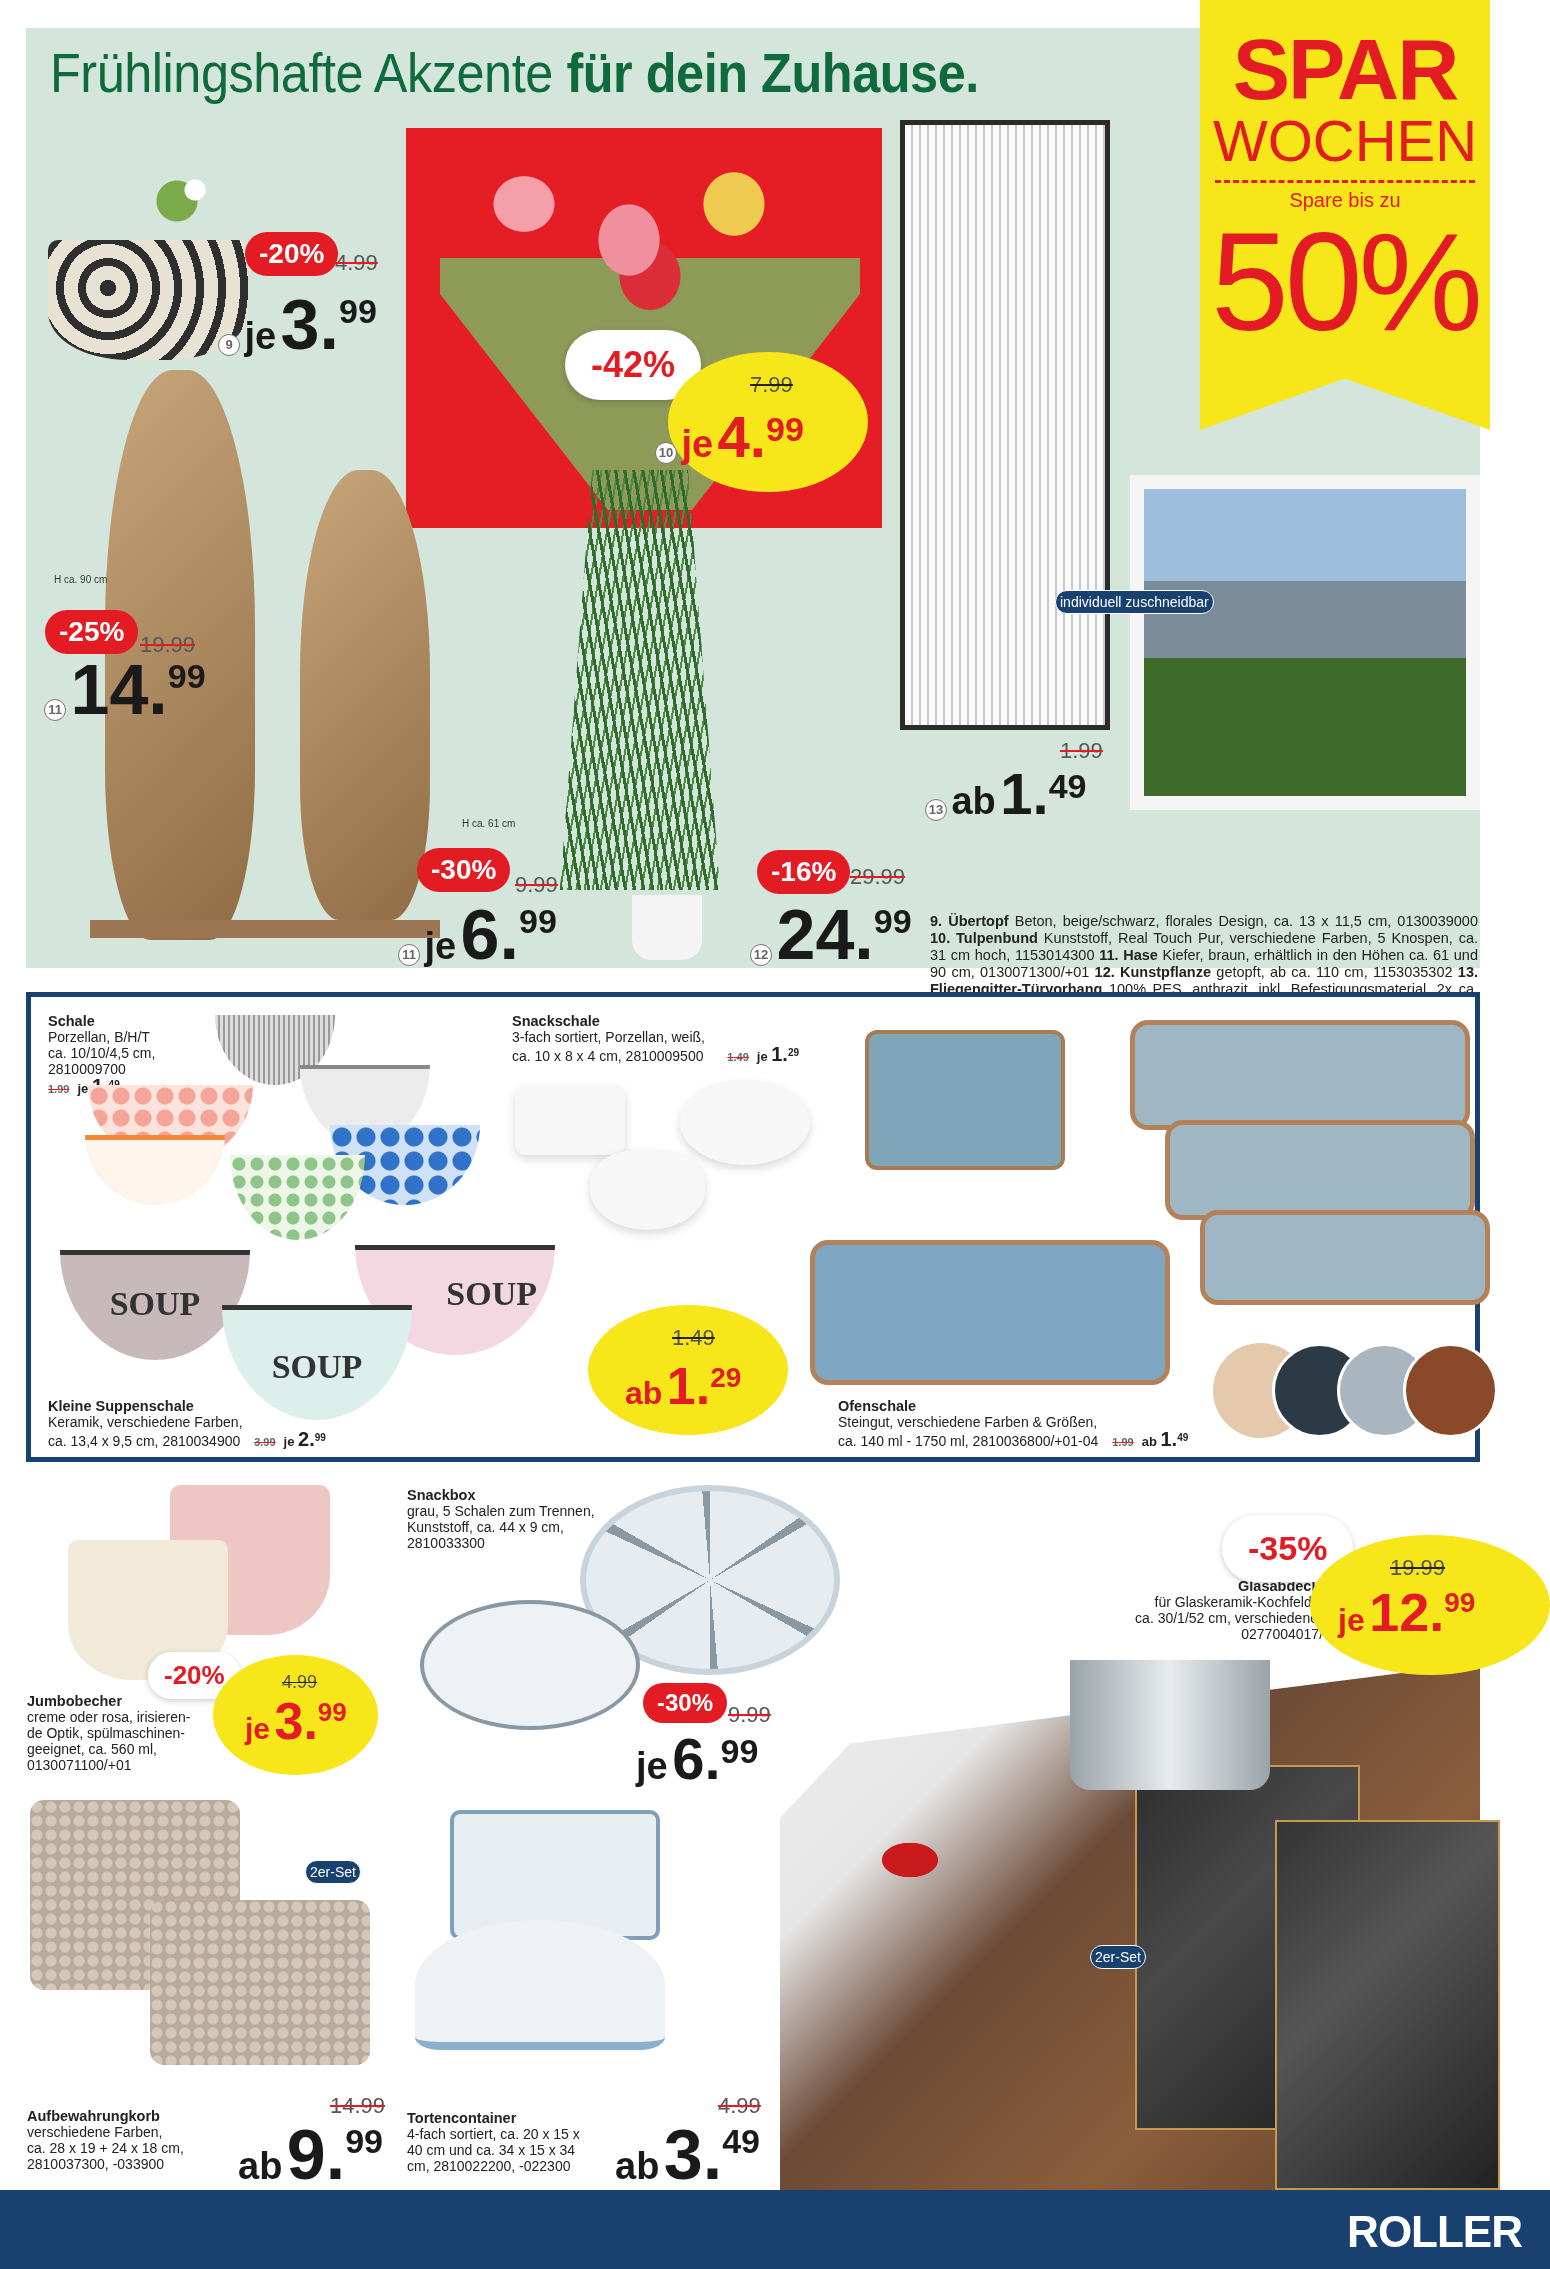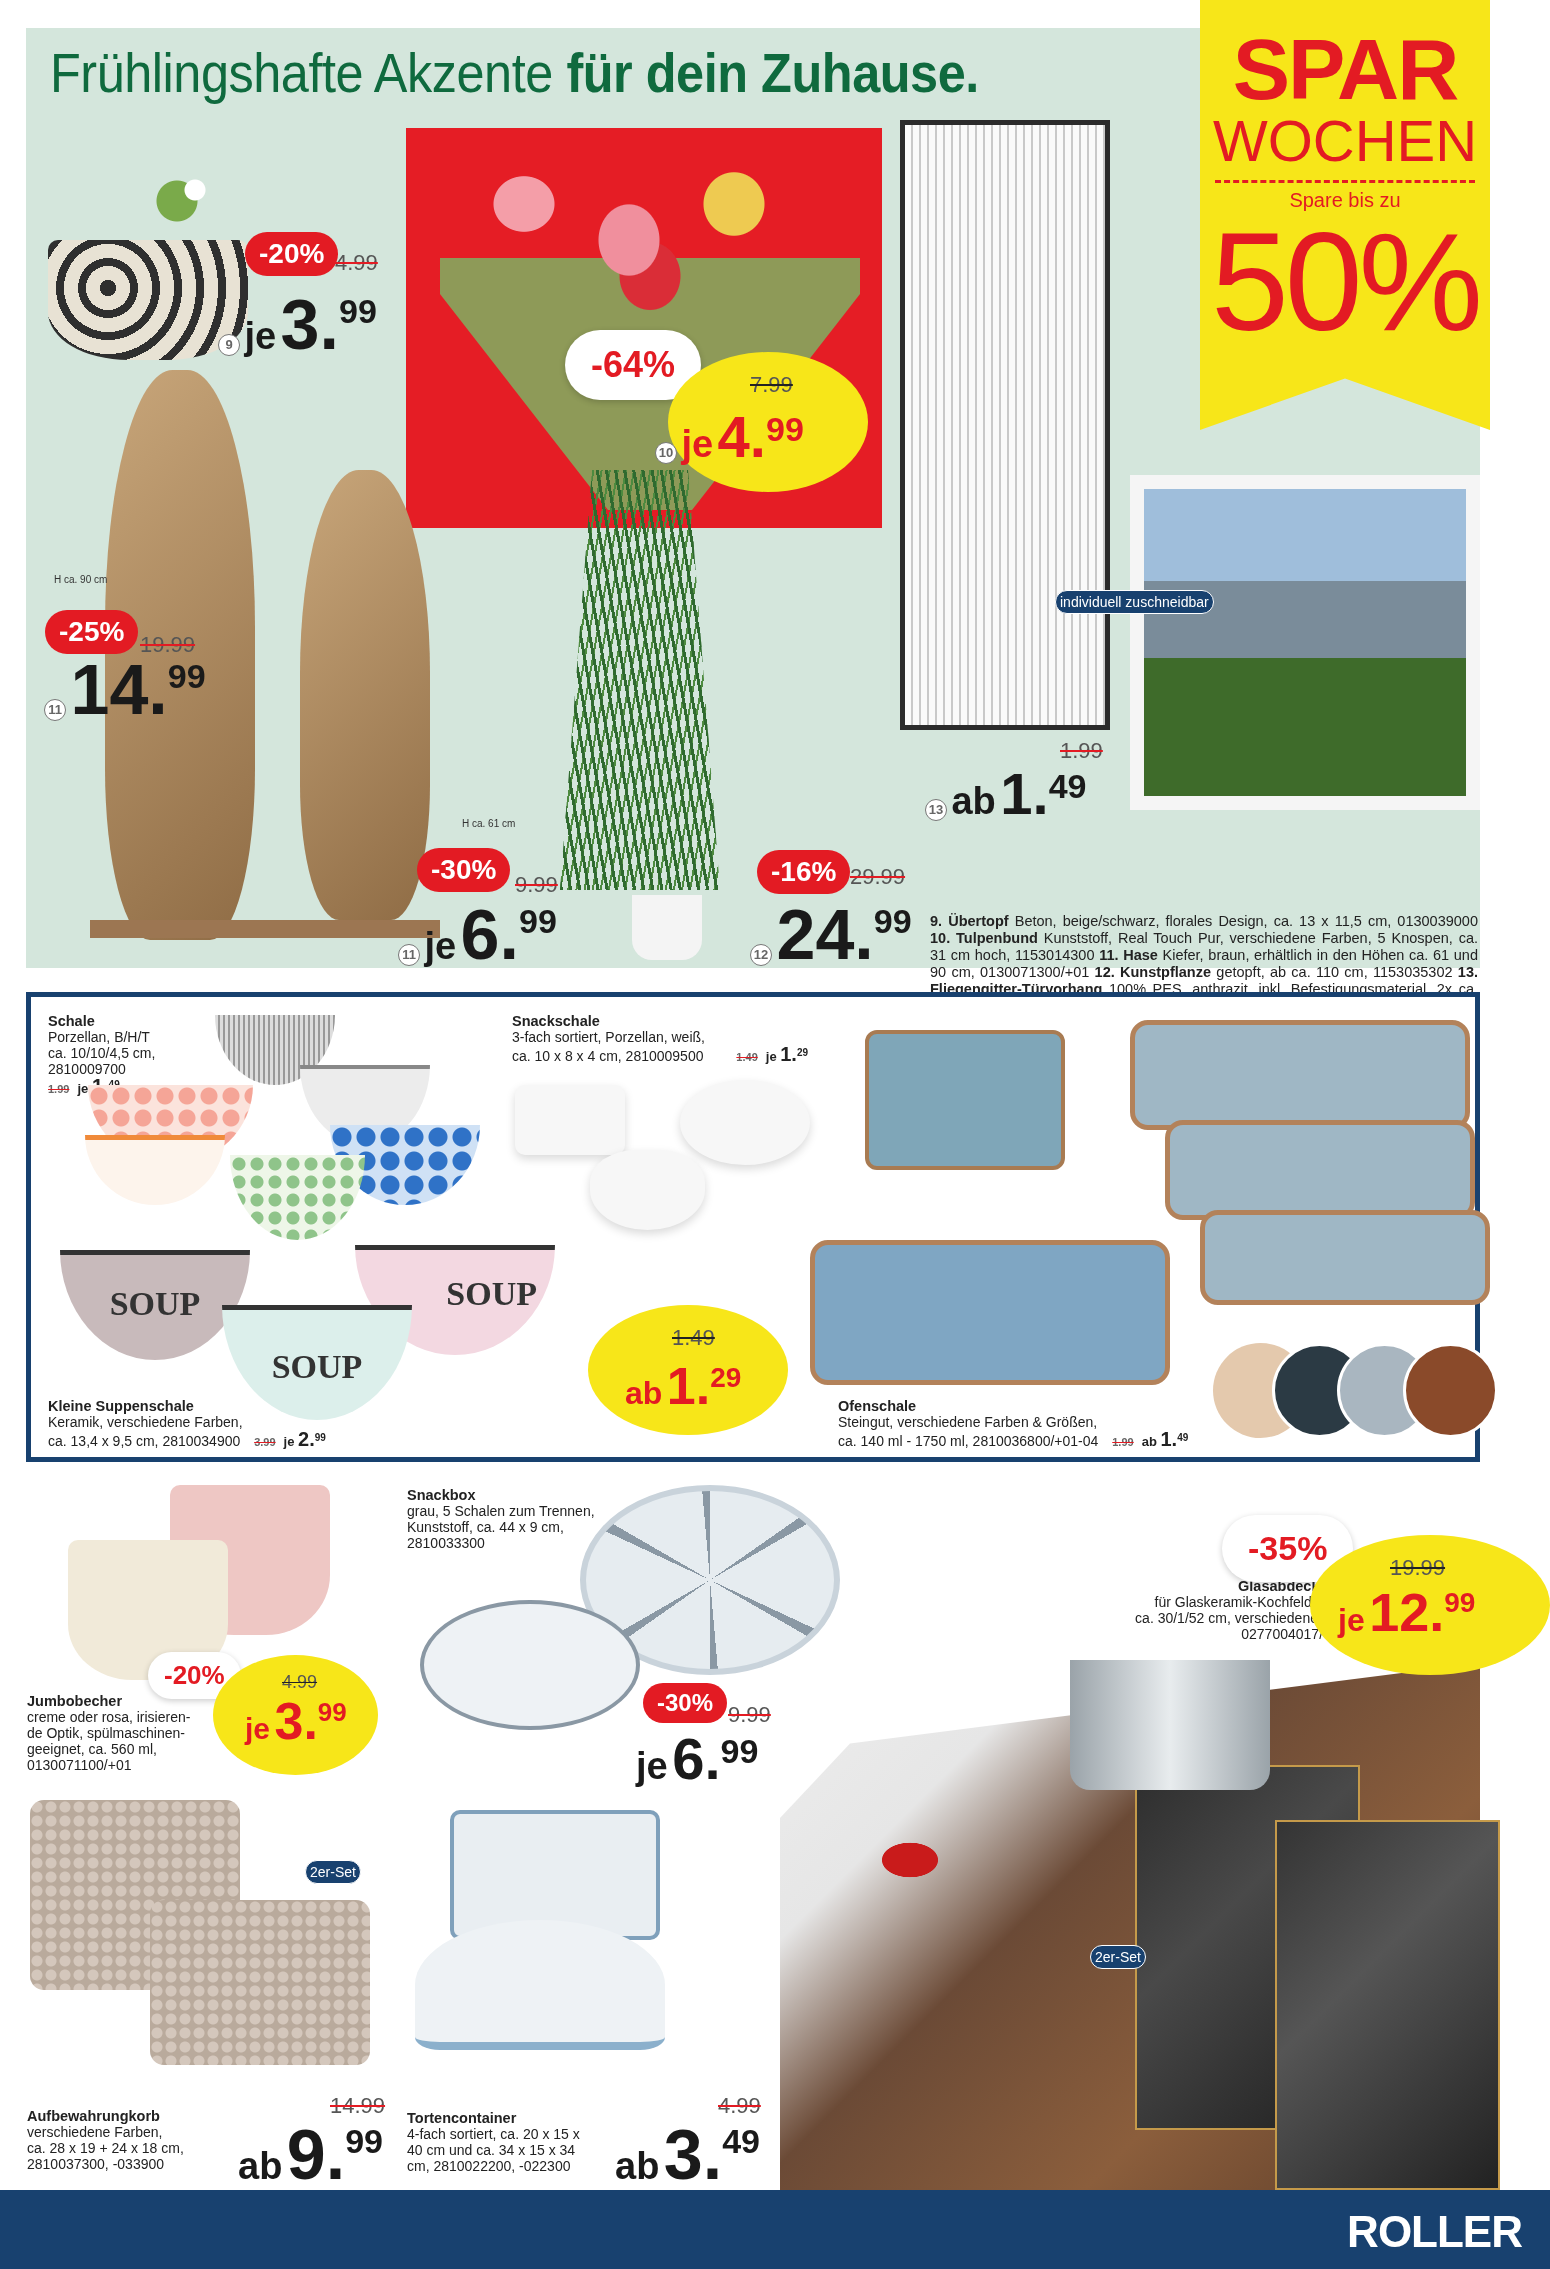--- a/index.html
+++ b/index.html
@@ -63,21 +63,21 @@
 <div class="abs badge-red" style="left:245px;top:232px">-20%</div>
 <div class="abs old" style="left:335px;top:250px">4.99</div>
 <div class="abs price" style="left:218px;top:290px">
   <span class="num">9</span>
   <span class="pre">je</span>
   <span class="main">3.</span><sup>99</sup>
 </div>
 
 <div class="abs tulip-box"></div>
 <div class="abs" style="left:440px;top:150px;width:420px;height:360px;background:radial-gradient(ellipse at 20% 15%,#f7b6c0 0 30px,transparent 31px),radial-gradient(ellipse at 45% 25%,#f3a4b3 0 30px,transparent 31px),radial-gradient(ellipse at 70% 15%,#f0e95a 0 30px,transparent 31px),radial-gradient(ellipse at 50% 35%,#d9313b 0 30px,transparent 31px),linear-gradient(180deg,transparent 30%,#7fb162 30% 100%);clip-path:polygon(0 0,100% 0,100% 40%,60% 100%,40% 100%,0 40%);opacity:.85"></div>
-<div class="abs badge-white" style="left:565px;top:330px">-64%</div>
+<div class="abs badge-white" style="left:565px;top:330px">-42%</div>
 <div class="abs yellow-blob" style="left:668px;top:352px;width:200px;height:140px"></div>
 <div class="abs old black-strike" style="left:750px;top:372px">7.99</div>
 <div class="abs price red" style="left:655px;top:408px">
   <span class="num">10</span>
   <span class="pre">je</span>
   <span class="main" style="font-size:58px">4.</span><sup>99</sup>
 </div>
 
 <div class="abs img" style="left:105px;top:370px;width:150px;height:570px;border-radius:45% 45% 30% 30%"></div>
 <div class="abs img" style="left:300px;top:470px;width:130px;height:450px;border-radius:45% 45% 30% 30%"></div>
@@ -134,21 +134,21 @@
 <div class="abs bowl" style="left:88px;top:1085px;width:165px;height:80px;background:radial-gradient(circle,#f5a597 0 8px,#fbe3dc 9px) 0 0/22px 22px"></div>
 <div class="abs bowl" style="left:300px;top:1065px;width:130px;height:80px;background:#ececec;border-top:4px solid #888"></div>
 <div class="abs bowl" style="left:330px;top:1125px;width:150px;height:80px;background:radial-gradient(circle,#2f72c7 0 9px,#cfe1f5 10px) 0 0/24px 24px"></div>
 <div class="abs bowl" style="left:85px;top:1135px;width:140px;height:70px;background:#fdf4ec;border-top:5px solid #f08a3a"></div>
 <div class="abs bowl" style="left:230px;top:1155px;width:135px;height:85px;background:radial-gradient(circle,#8fc48a 0 6px,#eef6e8 7px) 0 0/18px 18px"></div>
 
 <div class="abs pdesc" style="left:512px;top:1013px">
   <b>Snackschale</b>
   <div>3-fach sortiert, Porzellan, weiß,</div>
   <div><span>ca. 10 x 8 x 4 cm, 2810009500</span>
-    <span class="small-price" style="margin-left:29px"><span class="small-old">1.49</span><span>je</span> <span class="big">1.</span><sup>29</sup></span></div>
+    <span class="small-price" style="margin-left:20px"><span class="small-old">1.49</span><span>je</span> <span class="big">1.</span><sup>29</sup></span></div>
 </div>
 <div class="abs" style="left:515px;top:1085px;width:110px;height:70px;background:#f7f7f7;border-radius:10px;box-shadow:0 4px 10px rgba(0,0,0,.15)"></div>
 <div class="abs" style="left:680px;top:1080px;width:130px;height:85px;background:#f7f7f7;border-radius:50%;box-shadow:0 4px 10px rgba(0,0,0,.15)"></div>
 <div class="abs" style="left:590px;top:1150px;width:115px;height:80px;background:#f7f7f7;border-radius:40% 40% 50% 50%;box-shadow:0 4px 10px rgba(0,0,0,.15)"></div>
 
 <div class="abs bowl" style="left:60px;top:1250px;width:190px;height:110px;background:#c8babb;border-top:5px solid #333;font-family:'Liberation Serif',serif;font-weight:bold;font-size:34px;color:#333;text-align:center;padding-top:30px">SOUP</div>
 <div class="abs bowl" style="left:355px;top:1245px;width:200px;height:110px;background:#f3d8e1;border-top:5px solid #333;font-family:'Liberation Serif',serif;font-weight:bold;font-size:34px;color:#333;text-align:right;padding:25px 18px 0 0">SOUP</div>
 <div class="abs bowl" style="left:222px;top:1305px;width:190px;height:115px;background:#dcefeb;border-top:5px solid #333;font-family:'Liberation Serif',serif;font-weight:bold;font-size:34px;color:#333;text-align:center;padding-top:38px">SOUP</div>
 
 <div class="abs pdesc" style="left:48px;top:1398px">

